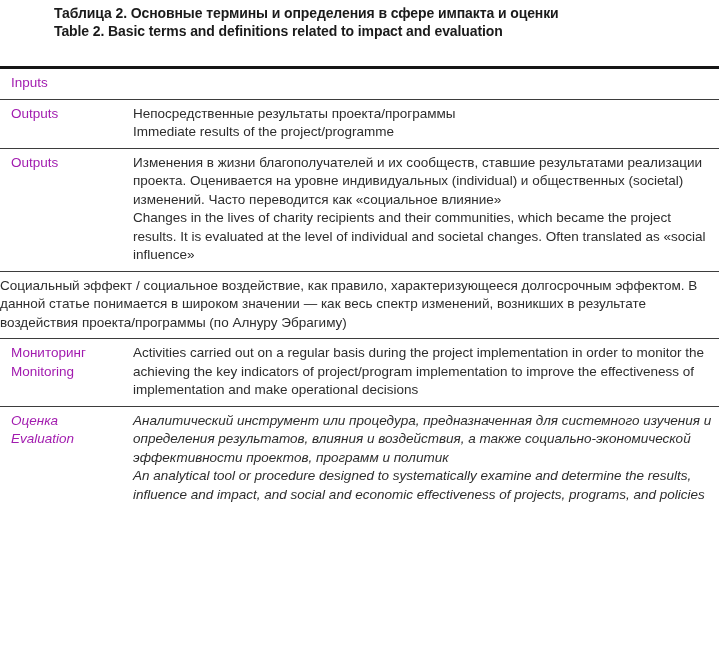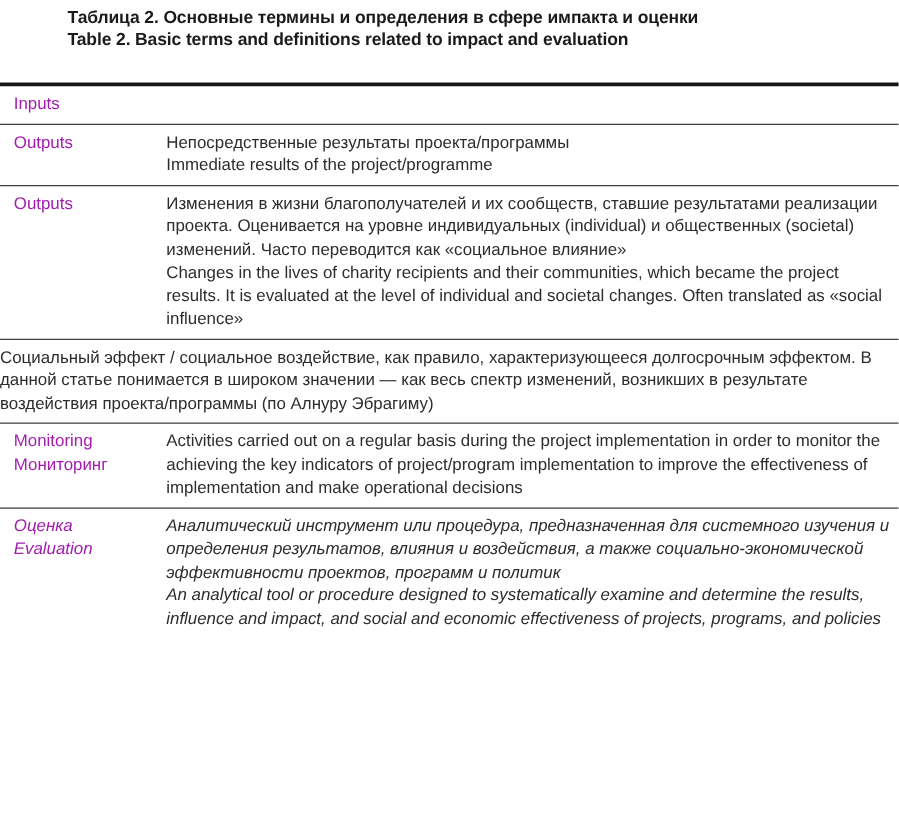--- a/index.html
+++ b/index.html
@@ -91,22 +91,22 @@
   </div>
 
   <div class="trow">
     <div class="def-cell">
       <span class="def-ru">Социальный эффект / социальное воздействие, как правило, характеризующееся долгосрочным эффектом. В данной статье понимается в широком значении — как весь спектр изменений, возникших в результате воздействия проекта/программы (по Алнуру Эбрагиму)</span>
     </div>
   </div>
 
   <div class="trow">
     <div class="term-cell">
+      <span class="term-line">Мониторинг</span>
       <span class="term-line">Monitoring</span>
-      <span class="term-line">Мониторинг</span>
     </div>
     <div class="def-cell">
       <span class="def-en">Activities carried out on a regular basis during the project implementation in order to monitor the achieving the key indicators of project/program implementation to improve the effectiveness of implementation and make operational decisions</span>
     </div>
   </div>
 
   <div class="trow last">
     <div class="term-cell">
       <span class="term-line">Оценка</span>
       <span class="term-line">Evaluation</span>

